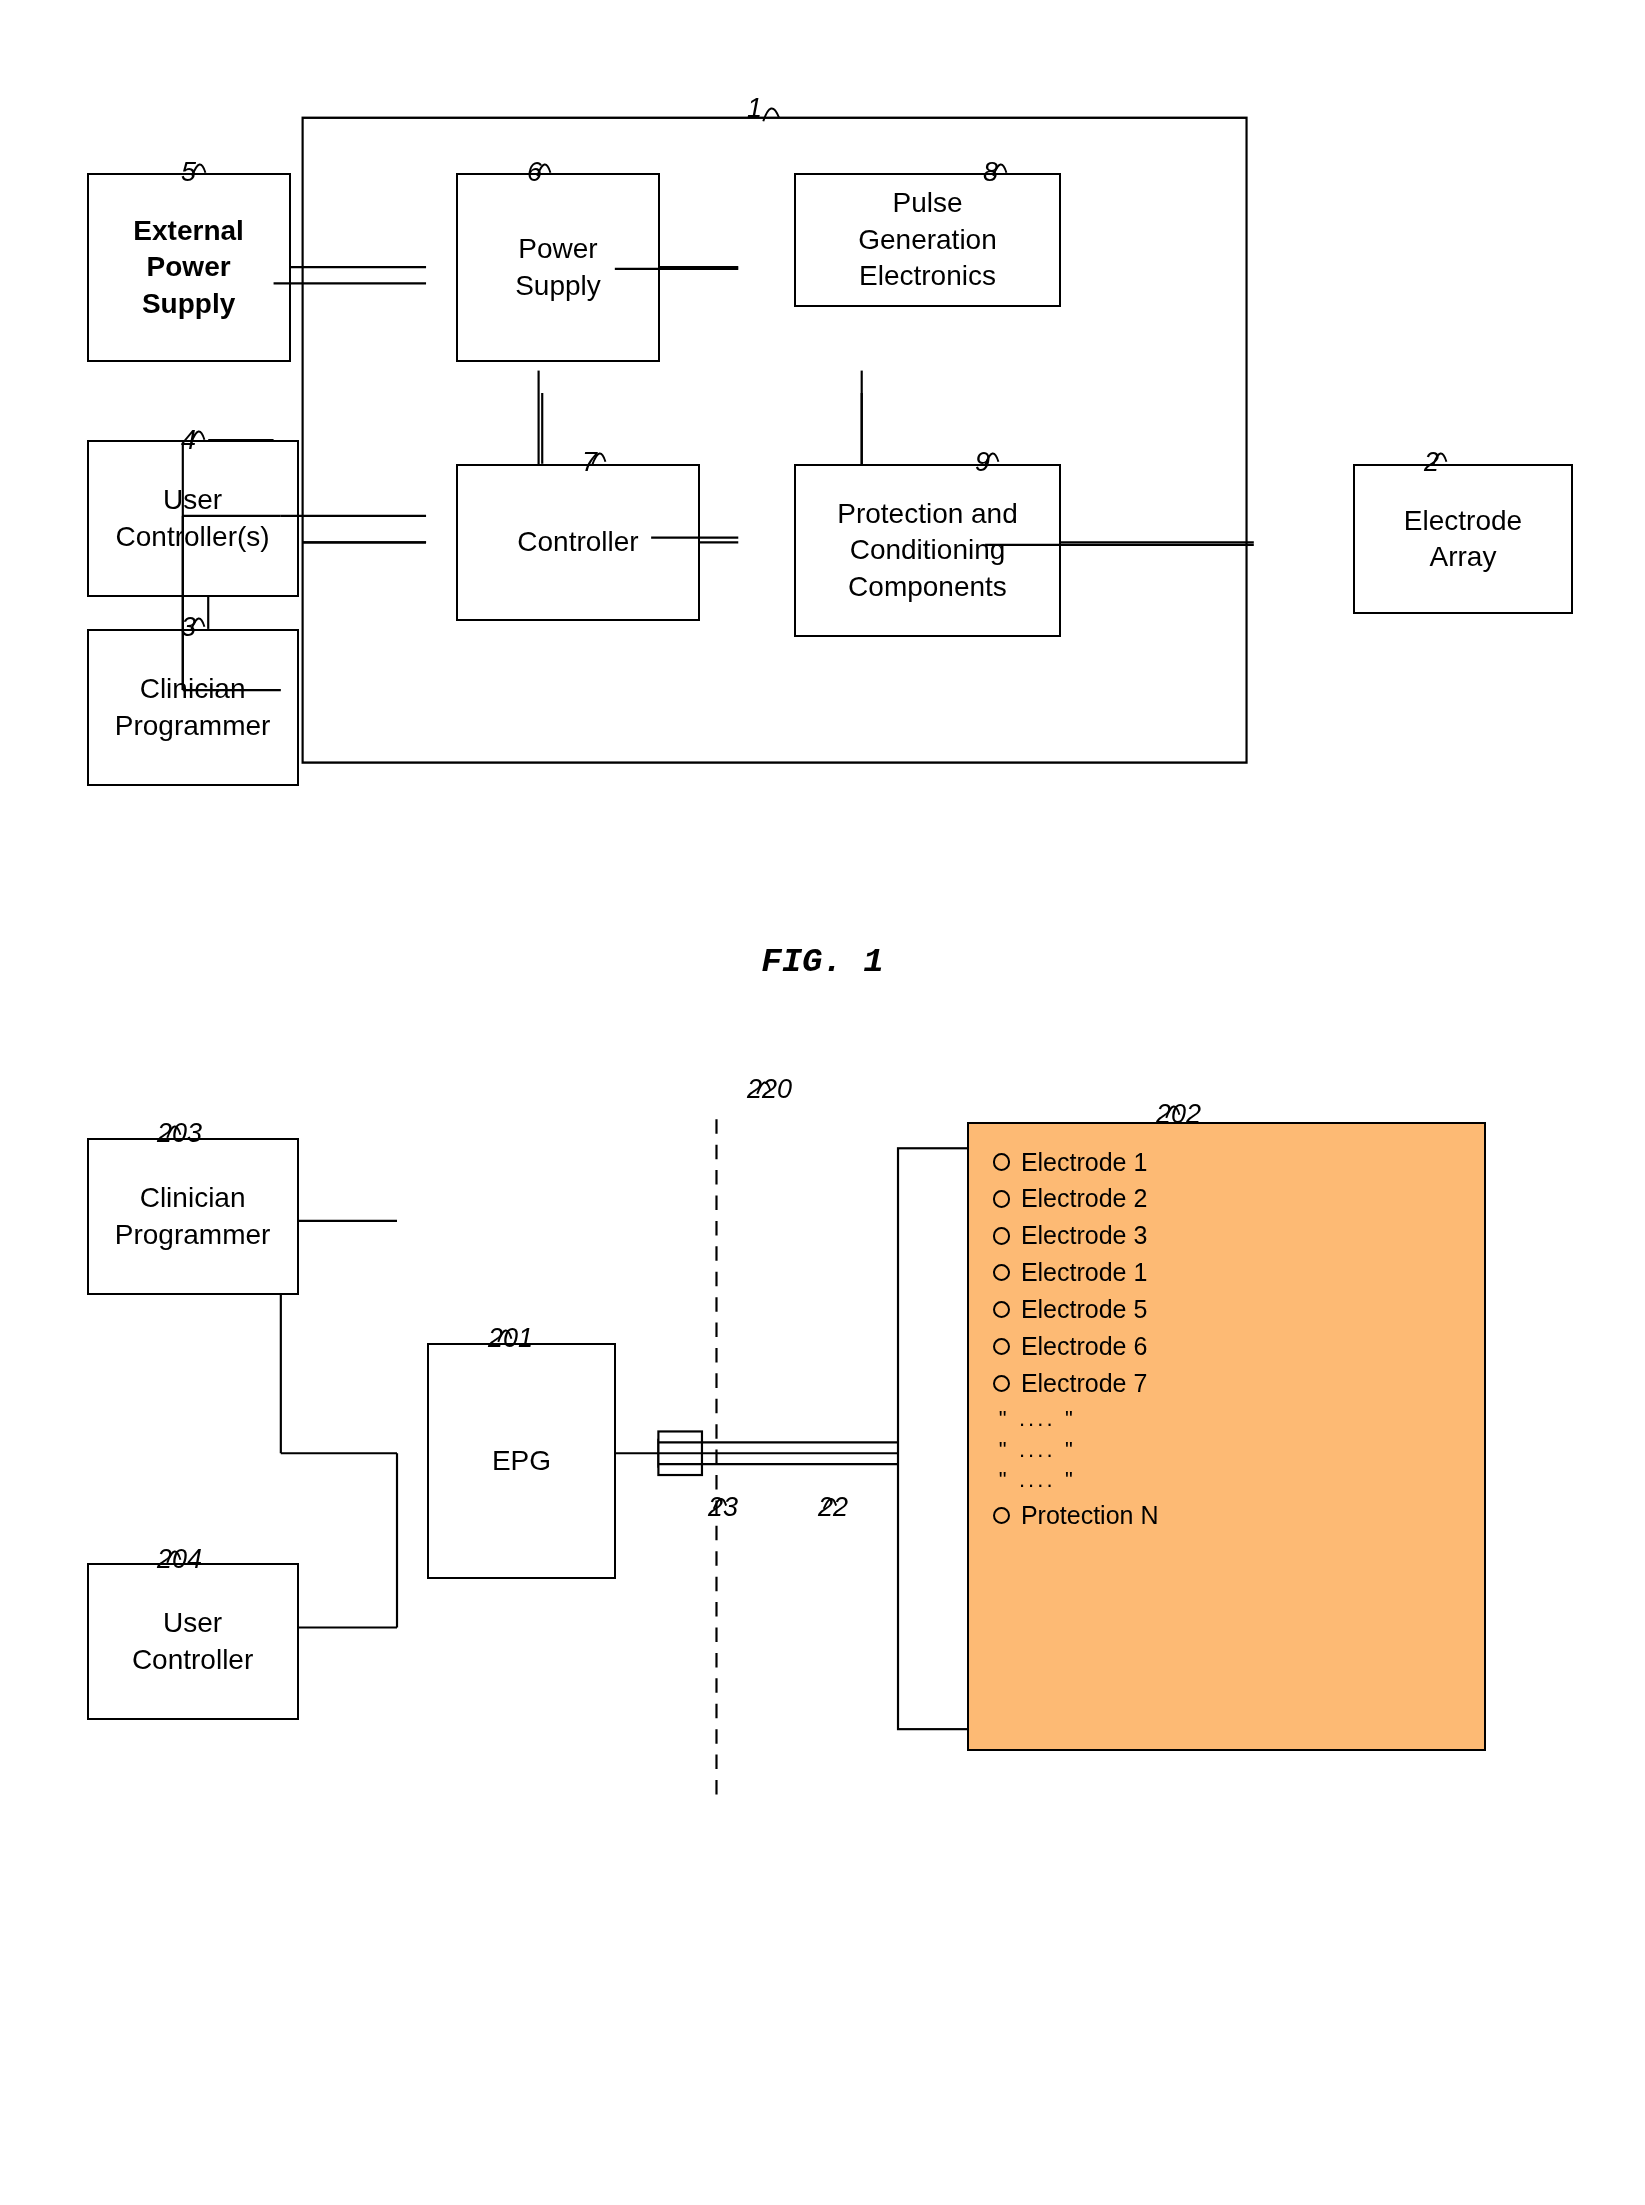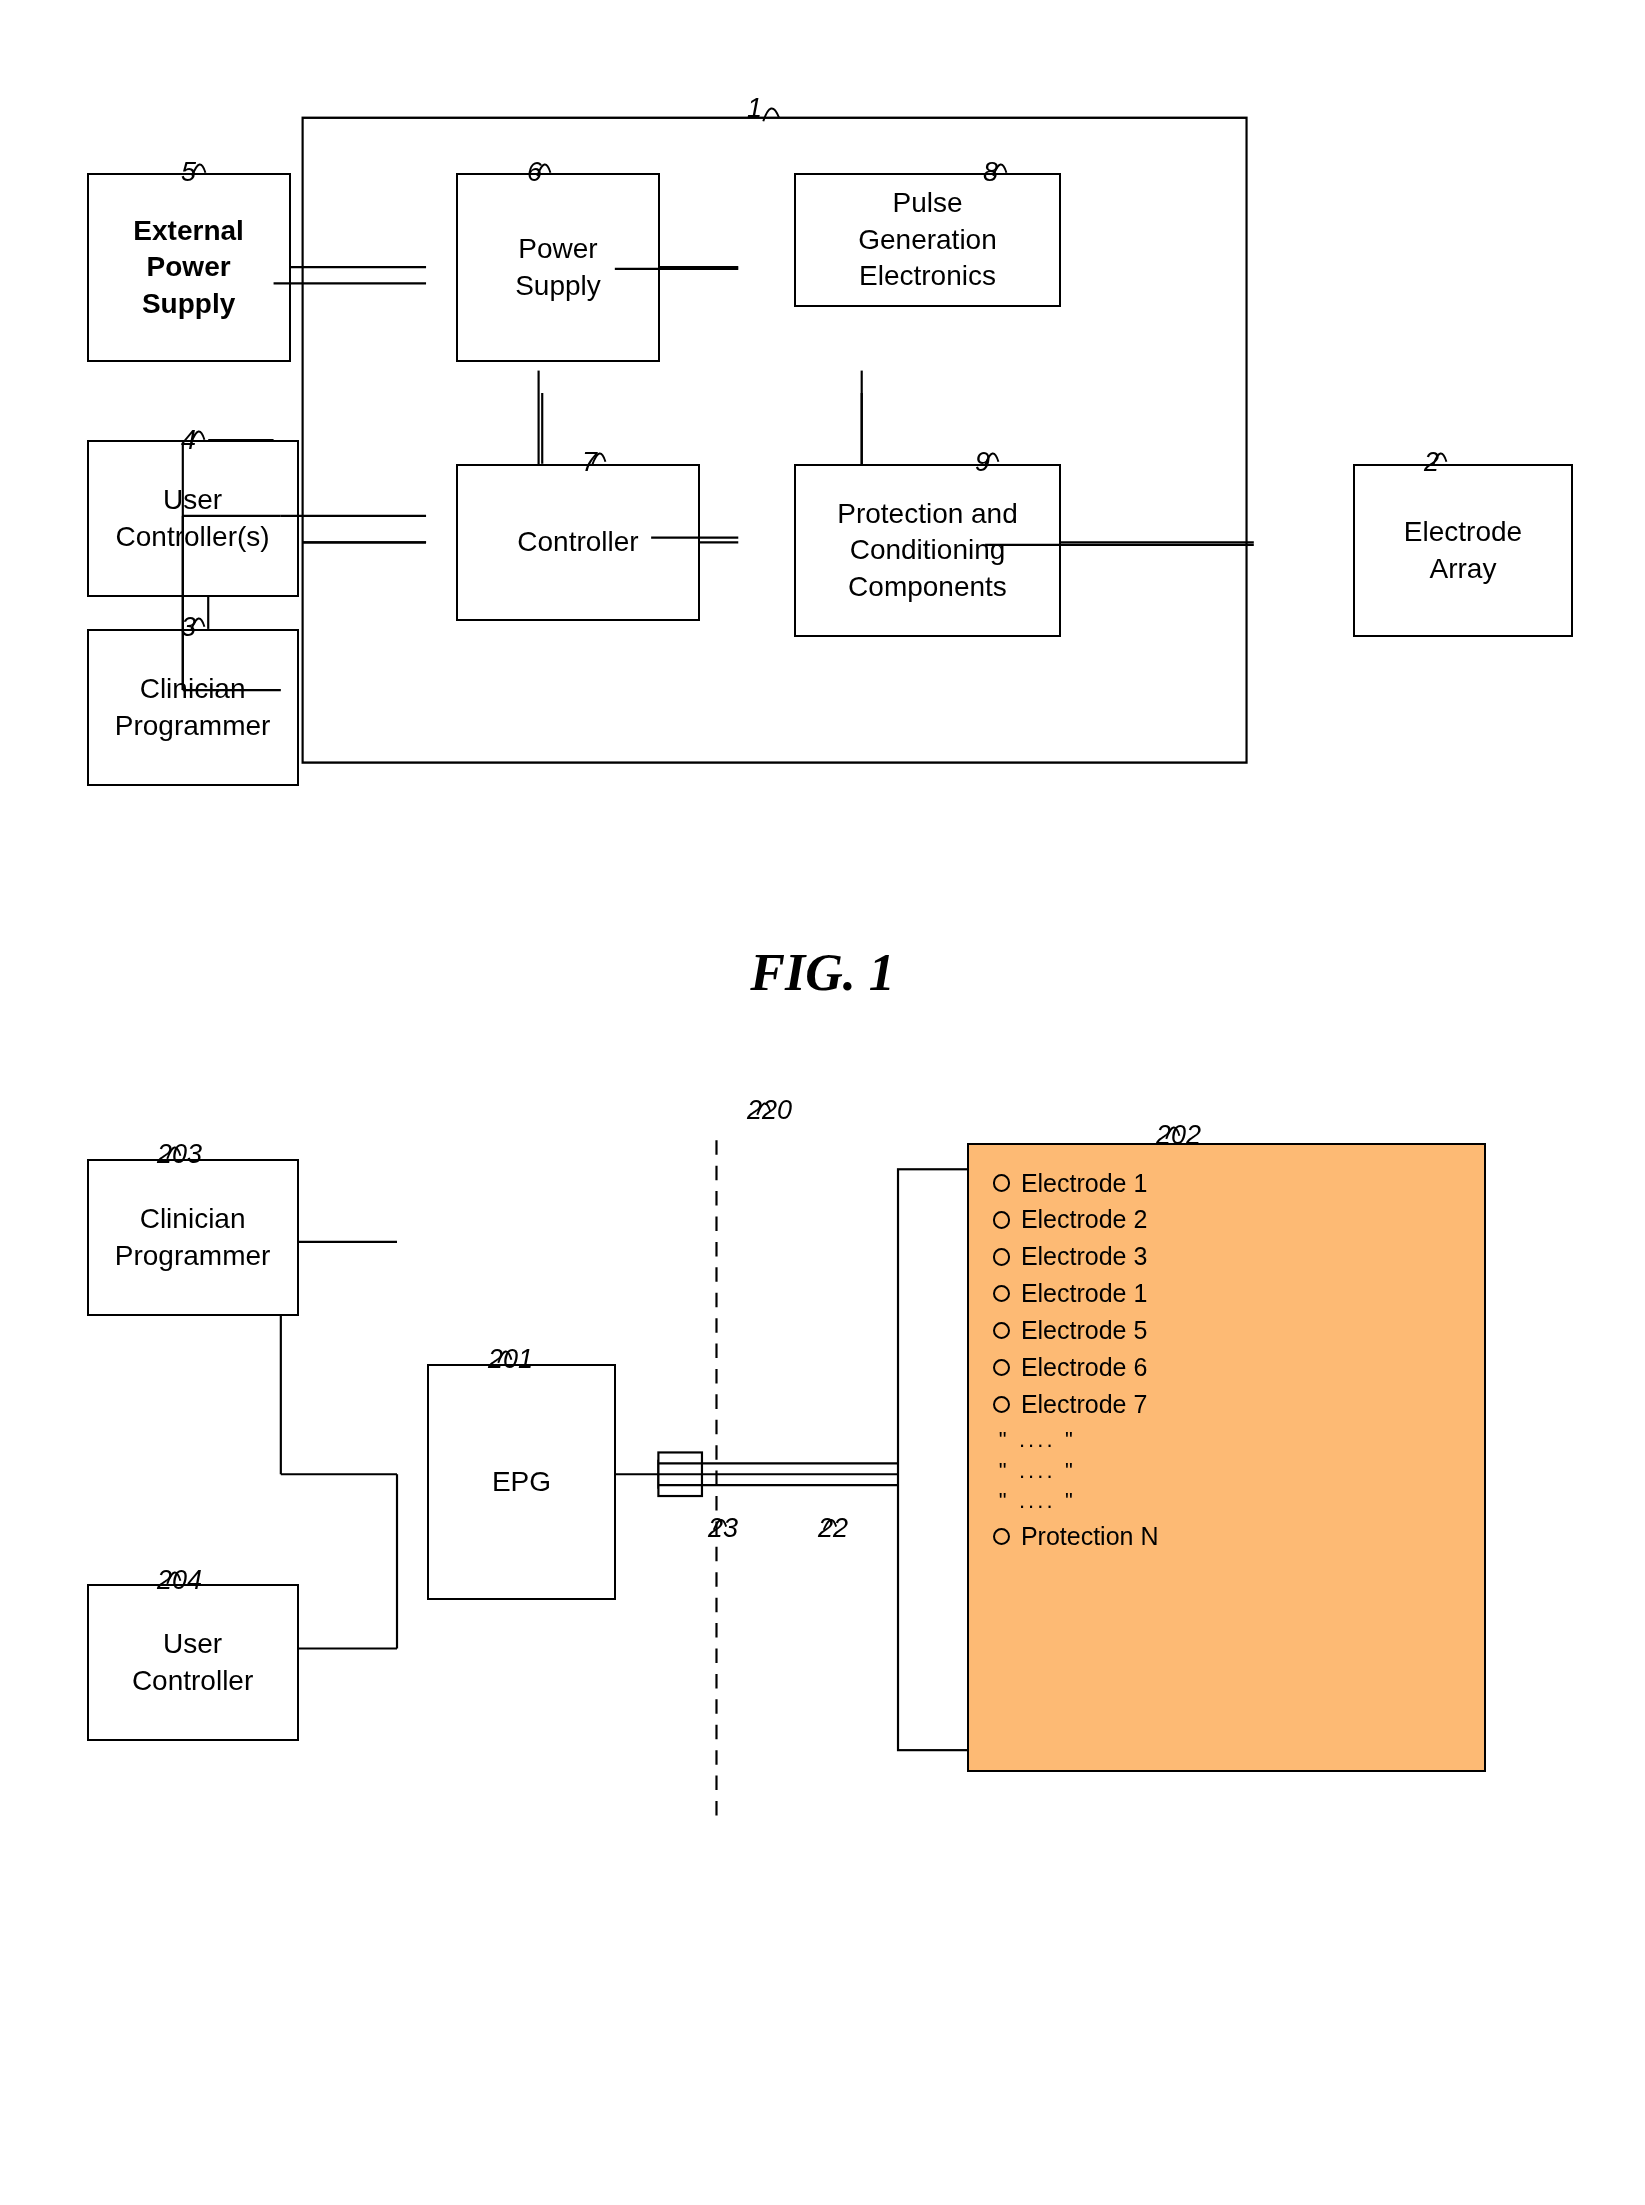--- a/index.html
+++ b/index.html
@@ -15,25 +15,25 @@
     }
 
     .diagram-section {
       width: 100%;
       margin-bottom: 47px;
       position: relative;
     }
 
     .fig-label {
       text-align: center;
-      font-size: 52px;
+      font-size: 34px;
       font-style: italic;
       font-weight: bold;
       margin-top: 31px;
-      font-family: Liberation Serif, serif;
+      font-family: Liberation Mono, monospace;
     }
 
     
     .fig1-container {
       position: relative;
       width: 100%;
       height: 865px;
     }
 
     .box {
@@ -187,21 +187,21 @@
     <div class="box" style="left:731px; top:417px; width:267px; height:173px;">
       <span style="white-space:pre-line;">Protection and
 Conditioning
 Components</span>
     </div>
     <div class="ref-label" style="top:400px; left:912px;">9</div>
     <svg style="position:absolute;top:393px;left:887px;width:55px;height:31px;" viewBox="0 0 70 40">
       <path d="M 45 32 Q 55 5 62 28" stroke="#000" stroke-width="2.5" fill="none"></path>
     </svg>
 
-    <div class="box" style="left:1290px; top:417px; width:220px; height:173px;">
+    <div class="box" style="left:1290px; top:417px; width:220px; height:150px;">
       <span style="white-space:pre-line;">Electrode
 Array</span>
     </div>
     <div class="ref-label" style="top:400px; left:1361px;">2</div>
     <svg style="position:absolute;top:393px;left:1335px;width:55px;height:31px;" viewBox="0 0 70 40">
       <path d="M 45 32 Q 55 5 62 28" stroke="#000" stroke-width="2.5" fill="none"></path>
     </svg>
 
     <div class="box" style="left:23.6px; top:582px; width:212px; height:157px;">
       <span style="white-space:pre-line;">Clinician

